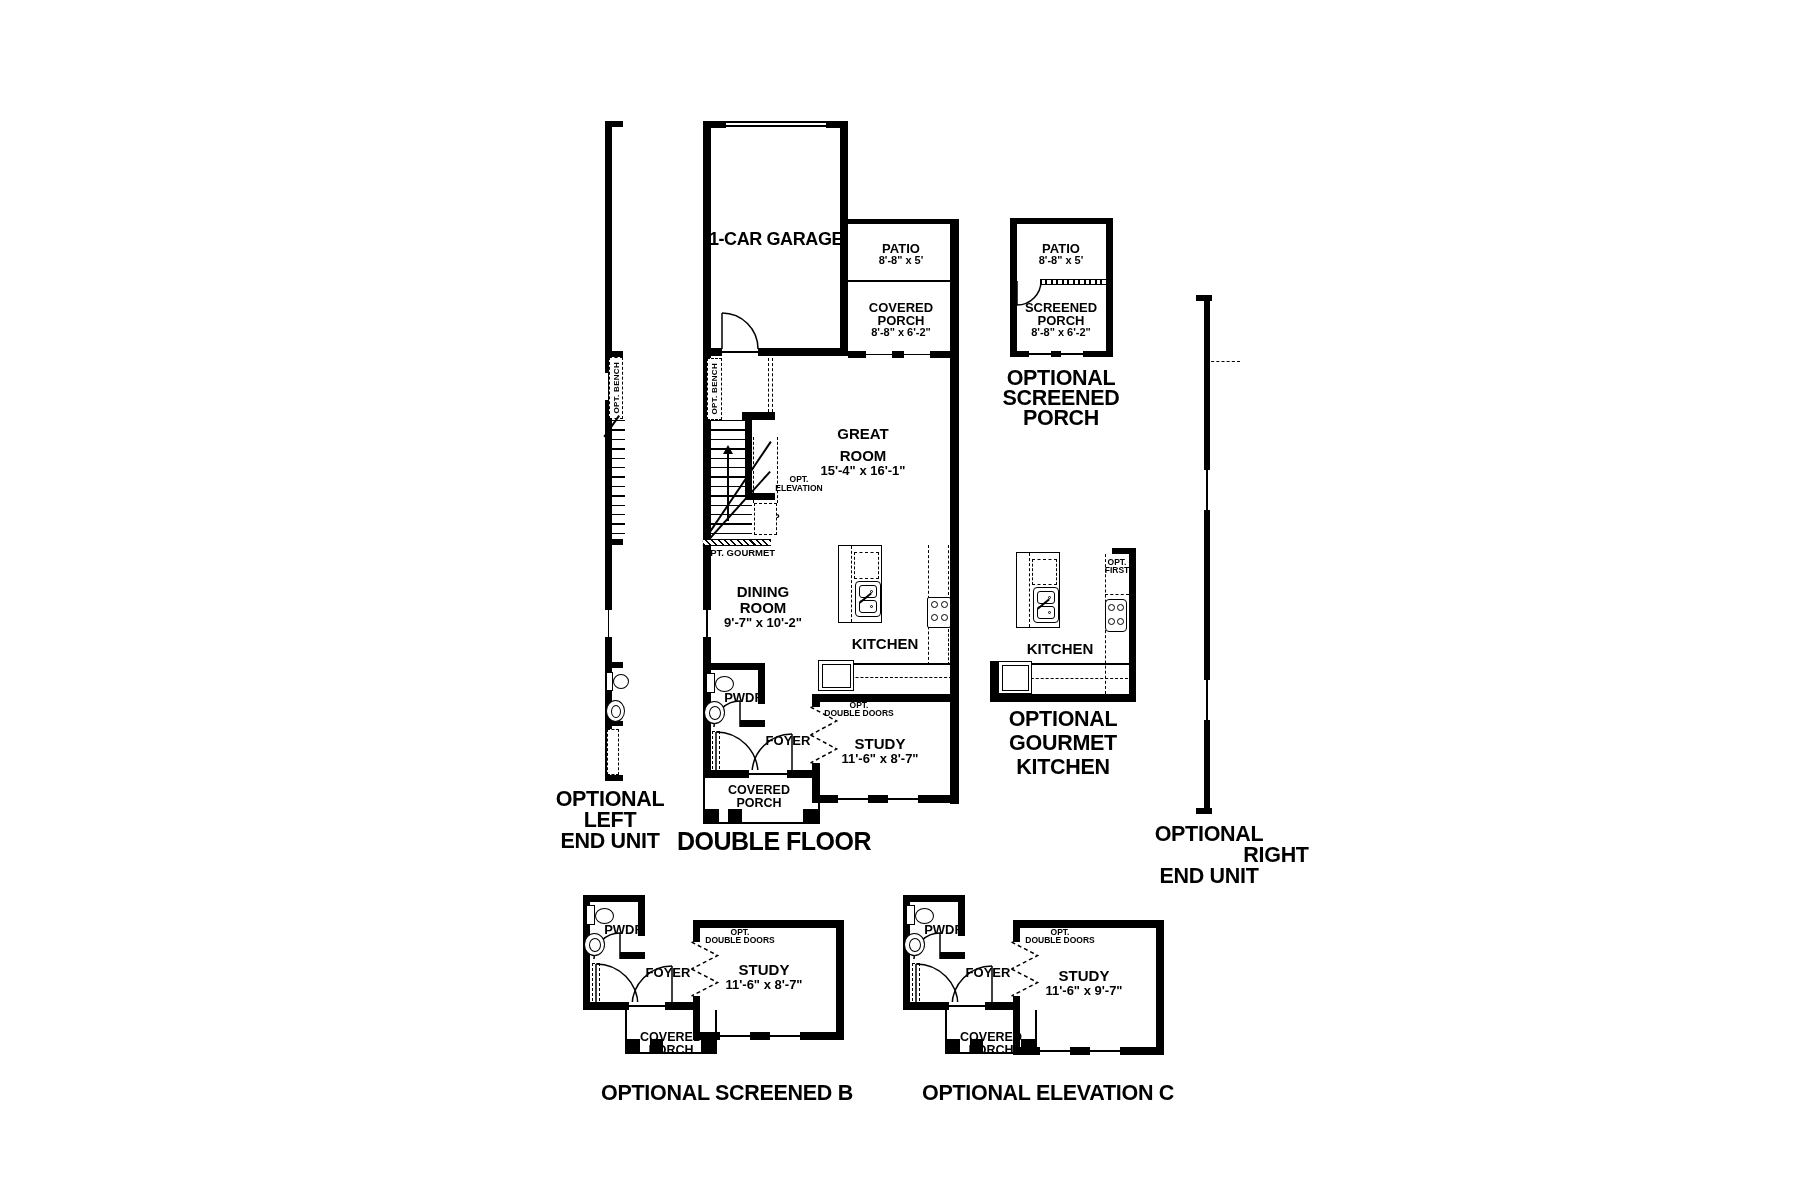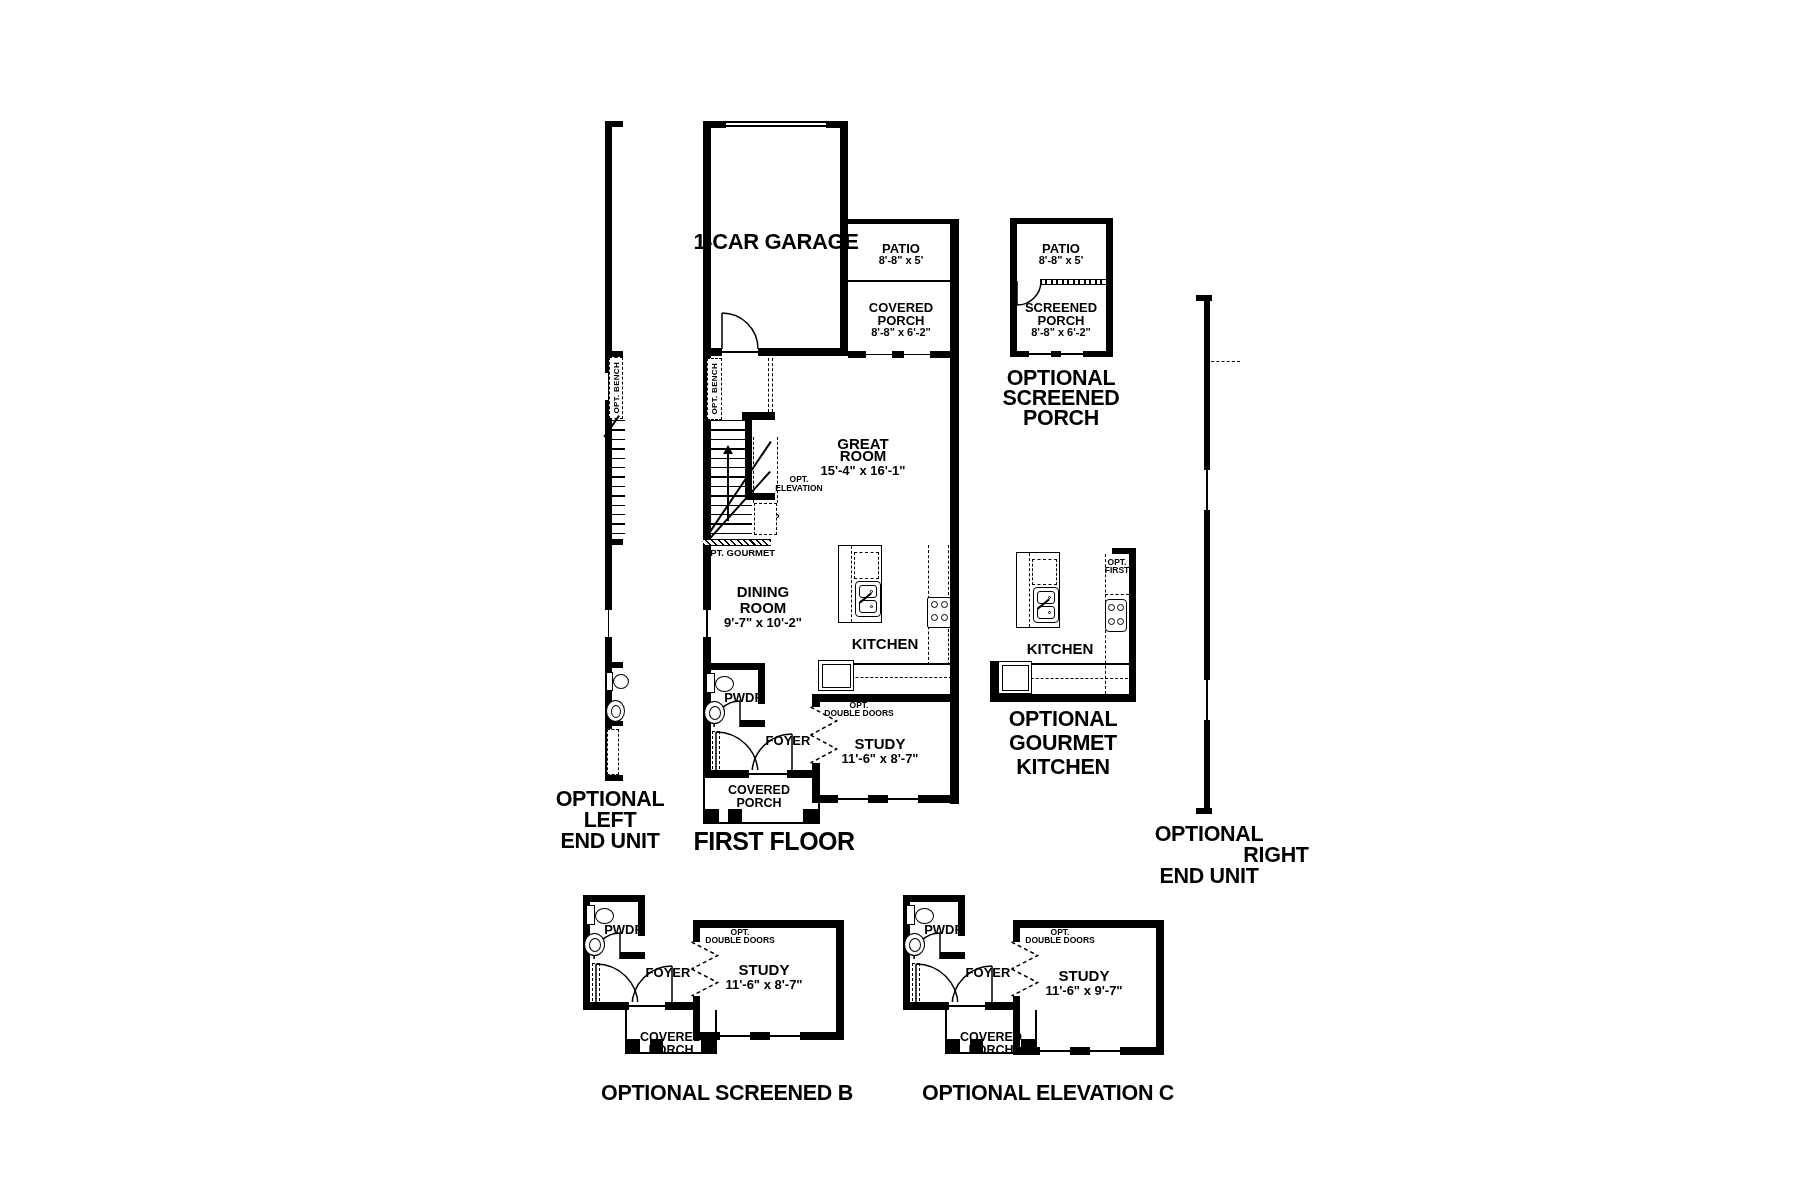--- a/index.html
+++ b/index.html
@@ -12,21 +12,21 @@
 .dh{position:absolute;height:0;border-top:1.3px dashed #000}
 .dbox{position:absolute;border:1.3px dashed #000;background:#fff}
 .bench{display:flex;align-items:center;justify-content:center}
 .vt{writing-mode:vertical-rl;transform:rotate(180deg);font-size:8px;font-weight:700;white-space:nowrap;letter-spacing:.3px}
 .winv{position:absolute;background:#fff}
 .winv::after{content:"";position:absolute;left:50%;top:0;bottom:0;width:1.4px;margin-left:-.7px;background:#000}
 .winh{position:absolute;background:#fff}
 .winh::after{content:"";position:absolute;top:50%;left:0;right:0;height:1.4px;margin-top:-.7px;background:#000}
 .lbl{position:absolute;font-weight:700;line-height:1.06;white-space:nowrap;transform:translateX(-50%);text-align:center}
 .s8{font-size:8.5px}.s9{font-size:9.5px}.s11{font-size:11px}.s12{font-size:12.5px}.s13{font-size:13px}
-.s15{font-size:15px}.s18{font-size:22px;letter-spacing:-.4px}.s21{font-size:21.5px;letter-spacing:-.3px}
+.s15{font-size:15px}.s18{font-size:18px;letter-spacing:-.4px}.s21{font-size:21.5px;letter-spacing:-.3px}
 .s25{font-size:25px;letter-spacing:-.5px}
 .stairs{position:absolute;background:repeating-linear-gradient(to bottom,#000 0 1.5px,transparent 1.5px 9.4px)}
 .rail{position:absolute;background:repeating-linear-gradient(45deg,#000 0 1.5px,#fff 1.5px 4.5px);border-top:1.5px solid #000;border-bottom:1.5px solid #000}
 .screen{position:absolute;border-top:1.4px solid #000;border-bottom:1.4px solid #000;background:repeating-linear-gradient(90deg,#000 0 2px,#fff 2px 5.5px)}
 .rl{position:absolute;height:1.5px;background:#000;transform-origin:0 50%}
 .tri{position:absolute;width:0;height:0;border-left:5px solid transparent;border-right:5px solid transparent;border-bottom:9px solid #000}
 svg.door{position:absolute;overflow:visible}
 svg.door path,svg.door line,svg.door polyline{stroke:#000;fill:none;vector-effect:non-scaling-stroke;stroke-width:1.5}
 svg.zz polyline{stroke-dasharray:4 3}
 .island{position:absolute;border:1.6px solid #000;background:#fff}
@@ -122,21 +122,21 @@
     <div class="lbl s9" style="left:773px;top:512px">UP</div>
     <div class="rail" style="left:703px;top:539px;width:68px;height:7px"></div>
     <div class="lbl s9" style="left:739px;top:548px">OPT. GOURMET</div>
 
     <div class="dv" style="left:753px;top:437px;height:66px"></div>
     <div class="dv" style="left:777px;top:437px;height:66px"></div>
     <div class="dbox" style="left:754px;top:503px;width:23px;height:32px"></div>
     <div class="lbl s8" style="left:799px;top:475px">OPT.</div>
     <div class="lbl s8" style="left:799px;top:484px">ELEVATION</div>
 
-    <div class="lbl s15" style="left:863px;top:436px">GREAT</div>
+    <div class="lbl s15" style="left:863px;top:426px">GREAT</div>
     <div class="lbl s15" style="left:863px;top:448px">ROOM</div>
     <div class="lbl s13" style="left:863px;top:464px">15'-4" x 16'-1"</div>
     <div class="lbl s15" style="left:763px;top:584px">DINING</div>
     <div class="lbl s15" style="left:763px;top:600px">ROOM</div>
     <div class="lbl s13" style="left:763px;top:616px">9'-7" x 10'-2"</div>
 
     <div class="island" style="left:838px;top:545px;width:44px;height:78px"></div>
     <div class="dv" style="left:851px;top:546px;height:76px"></div>
     <div class="dbox" style="left:854px;top:552px;width:25px;height:27px"></div>
     <div class="ksink" style="left:855px;top:581px">
@@ -200,21 +200,21 @@
     <div class="w" style="left:703px;top:770px;width:117px;height:8px"></div>
     <div class="winh" style="left:749px;top:770px;width:38px;height:8px"></div>
     <div class="ln" style="left:703px;top:778px;width:2px;height:46px"></div>
     <div class="ln" style="left:818px;top:778px;width:2px;height:46px"></div>
     <div class="ln" style="left:703px;top:822px;width:117px;height:2px"></div>
     <div class="pil" style="left:705px;top:809px;width:14px;height:14px"></div>
     <div class="pil" style="left:728px;top:809px;width:14px;height:14px"></div>
     <div class="pil" style="left:803px;top:809px;width:15px;height:14px"></div>
     <div class="lbl s12" style="left:759px;top:784px">COVERED</div>
     <div class="lbl s12" style="left:759px;top:797px">PORCH</div>
-    <div class="lbl s25" style="left:774px;top:828px">FIRST FLOOR</div>
+    <div class="lbl s25" style="left:774px;top:828px">DOUBLE FLOOR</div>
   </div>
 
   <div>
     <div class="w" style="left:1010px;top:218px;width:103px;height:6px"></div>
     <div class="w" style="left:1010px;top:218px;width:7px;height:139px"></div>
     <div class="w" style="left:1106px;top:218px;width:7px;height:139px"></div>
     <div class="w" style="left:1010px;top:351px;width:103px;height:6px"></div>
     <div class="winh" style="left:1029px;top:351px;width:22px;height:6px"></div>
     <div class="winh" style="left:1061px;top:351px;width:22px;height:6px"></div>
     <div class="screen" style="left:1040px;top:279px;width:66px;height:6px"></div>

